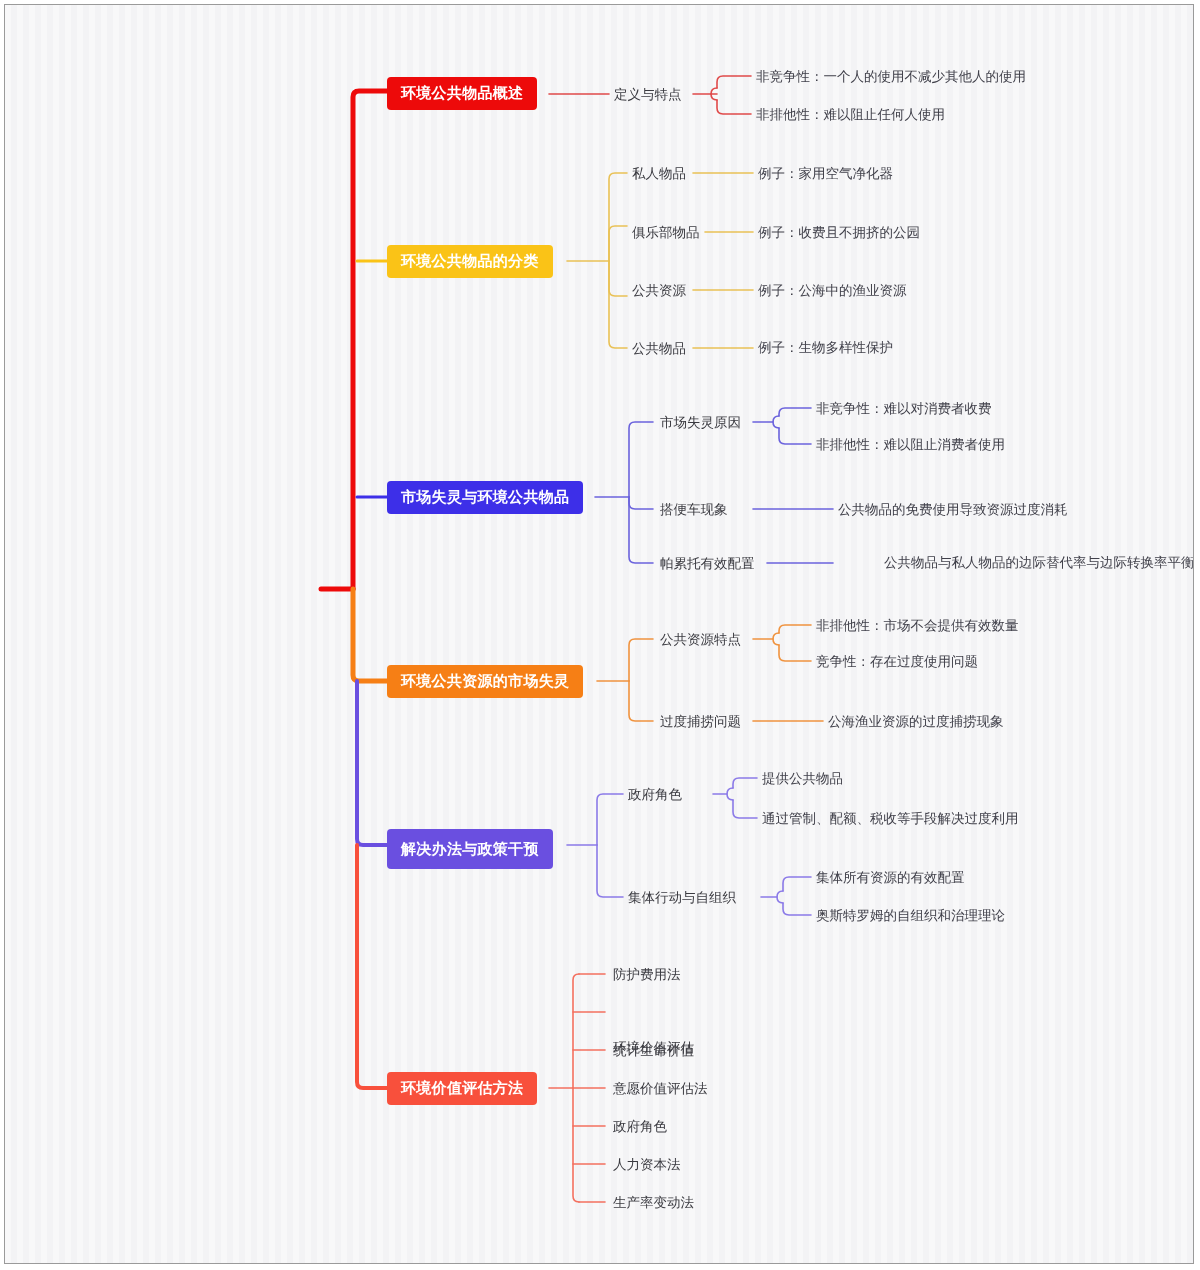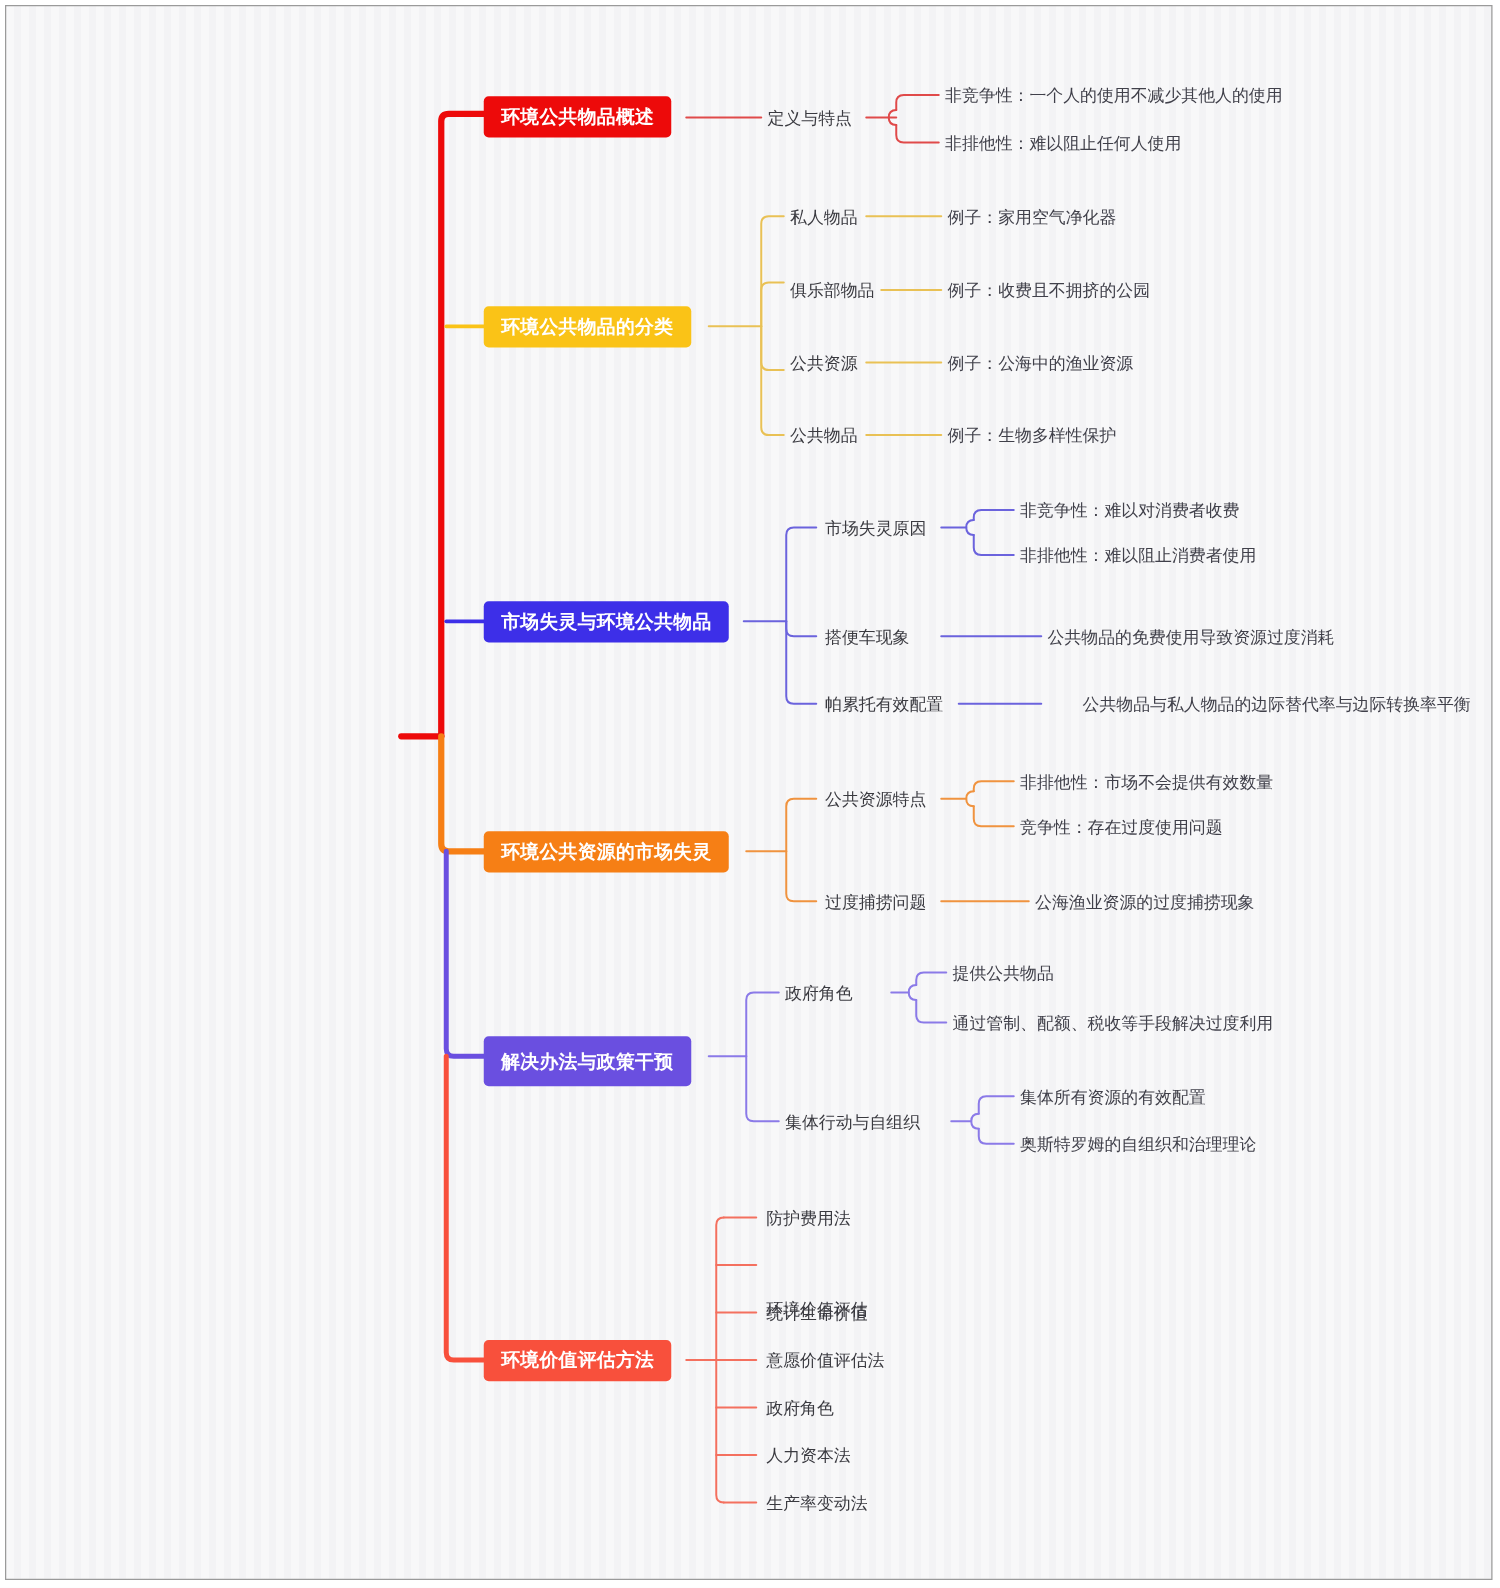--- a/index.html
+++ b/index.html
@@ -152,31 +152,31 @@
   <div class="leaf l2" style="left:627px;top:162px;">私人物品</div>
   <div class="leaf l3" style="left:753px;top:162px;">例子：家用空气净化器</div>
 
   <div class="leaf l2" style="left:627px;top:221px;">俱乐部物品</div>
   <div class="leaf l3" style="left:753px;top:221px;">例子：收费且不拥挤的公园</div>
 
   <div class="leaf l2" style="left:627px;top:279px;">公共资源</div>
   <div class="leaf l3" style="left:753px;top:279px;">例子：公海中的渔业资源</div>
 
   <div class="leaf l2" style="left:627px;top:337px;">公共物品</div>
-  <div class="leaf l3" style="left:753px;top:337px;">例子：生物多样性保护</div>
+  <div class="leaf l3" style="left:753px;top:337px;font-family:Liberation Mono, monospace;">例子：生物多样性保护</div>
 
   <div class="leaf l2" style="left:655px;top:411px;">市场失灵原因</div>
   <div class="leaf l3" style="left:811px;top:397px;">非竞争性：难以对消费者收费</div>
   <div class="leaf l3" style="left:811px;top:433px;">非排他性：难以阻止消费者使用</div>
 
   <div class="leaf l2" style="left:655px;top:498px;">搭便车现象</div>
   <div class="leaf l3" style="left:833px;top:498px;">公共物品的免费使用导致资源过度消耗</div>
 
   <div class="leaf l2" style="left:655px;top:552px;">帕累托有效配置</div>
-  <div class="leaf l3" style="left:861px;top:552px;">公共物品与私人物品的边际替代率与边际转换率平衡</div>
+  <div class="leaf l3" style="left:879px;top:552px;font-family:Liberation Mono, monospace;">公共物品与私人物品的边际替代率与边际转换率平衡</div>
 
   <div class="leaf l2" style="left:655px;top:628px;">公共资源特点</div>
   <div class="leaf l3" style="left:811px;top:614px;">非排他性：市场不会提供有效数量</div>
   <div class="leaf l3" style="left:811px;top:650px;">竞争性：存在过度使用问题</div>
 
   <div class="leaf l2" style="left:655px;top:710px;">过度捕捞问题</div>
   <div class="leaf l3" style="left:823px;top:710px;">公海渔业资源的过度捕捞现象</div>
 
   <div class="leaf l2" style="left:623px;top:783px;">政府角色</div>
   <div class="leaf l3" style="left:757px;top:767px;">提供公共物品</div>

